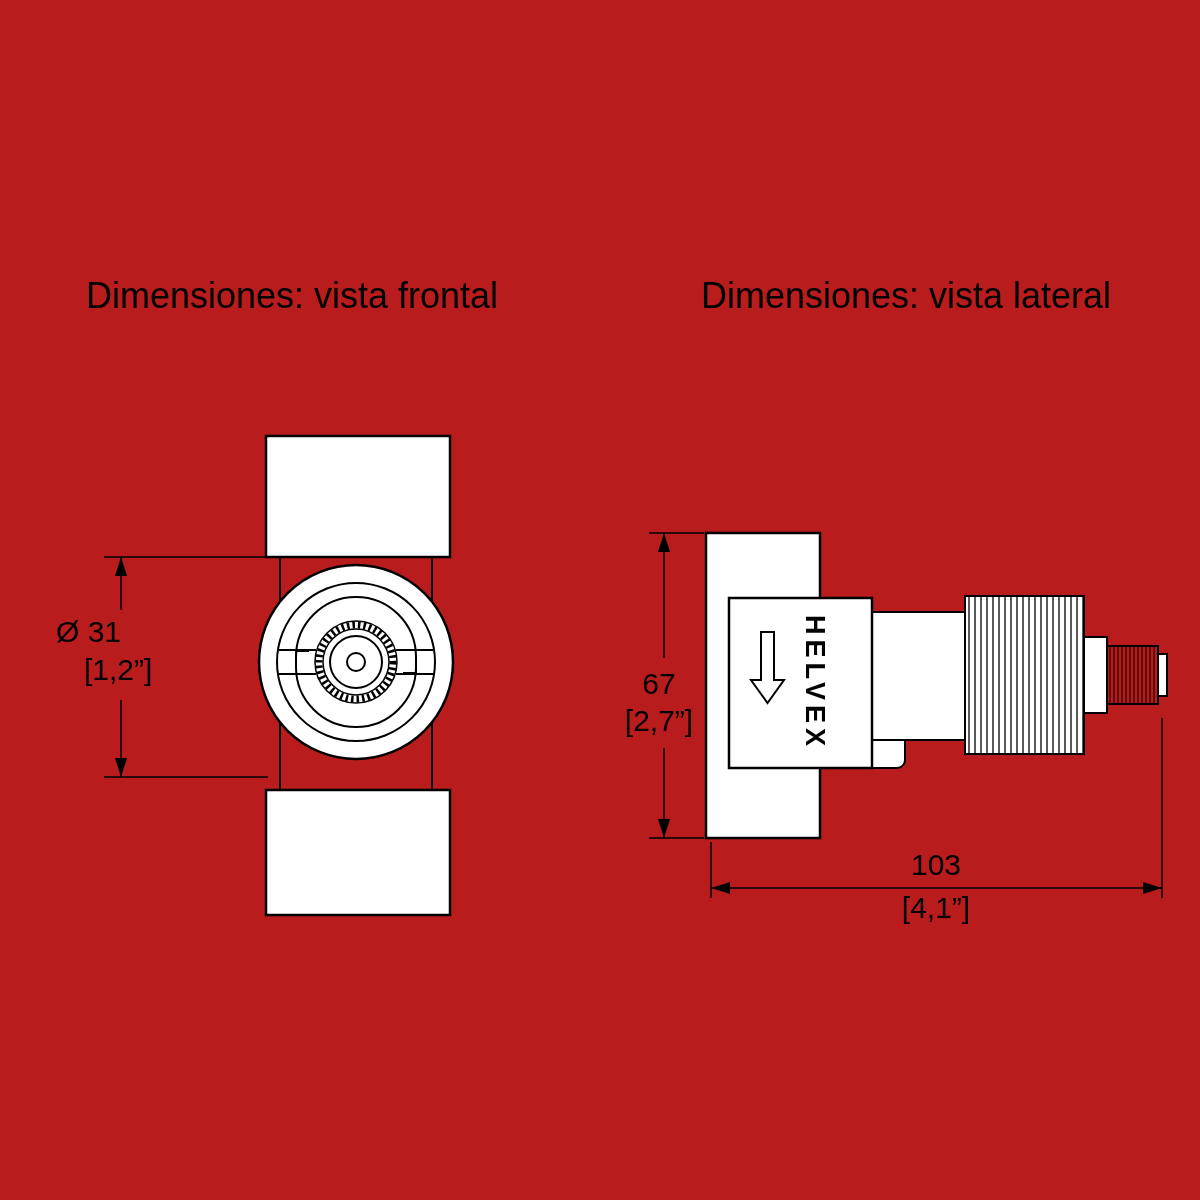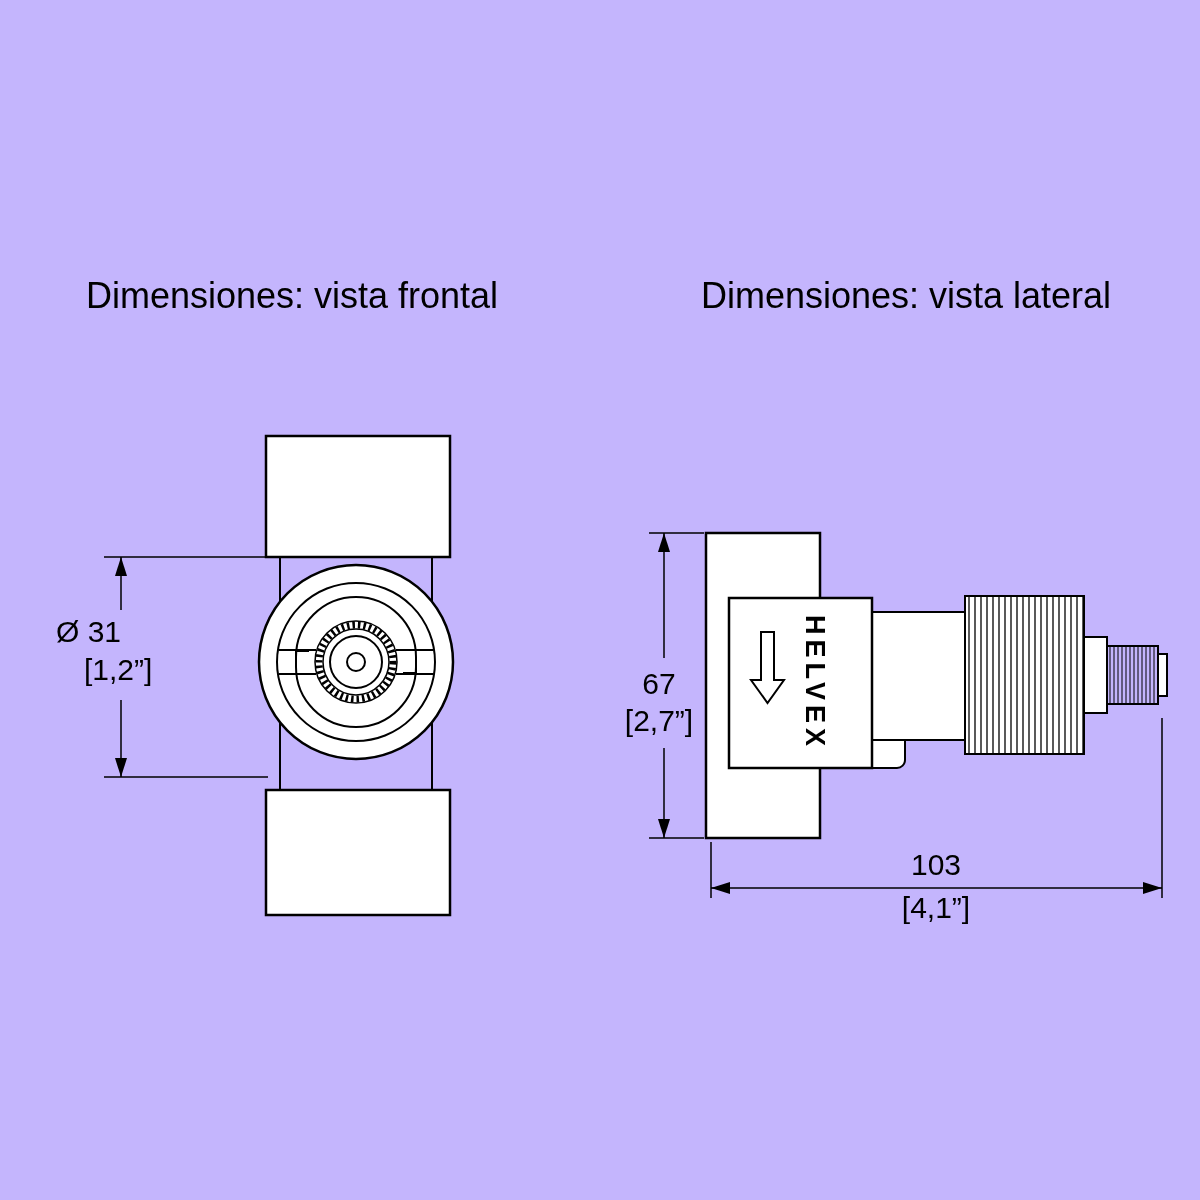--- a/index.html
+++ b/index.html
@@ -5,21 +5,21 @@
   html, body {
     margin: 0;
     padding: 0;
     background: #ffffff;
     font-family: "Liberation Sans", "DejaVu Sans", sans-serif;
   }
   .canvas {
     position: relative;
     width: 1200px;
     height: 1200px;
-    background: #c4b5fd;
+    background: #b91c1c;
     overflow: hidden;
   }
   svg { display: block; }
   text {
     fill: #000000;
     font-family: "Liberation Sans", "DejaVu Sans", sans-serif;
   }
   .title-text { font-size: 36px; font-weight: 400; }
   .dim-text { font-size: 30px; font-weight: 400; }
   .brand-text { font-size: 27px; font-weight: 700; letter-spacing: 5px; }

